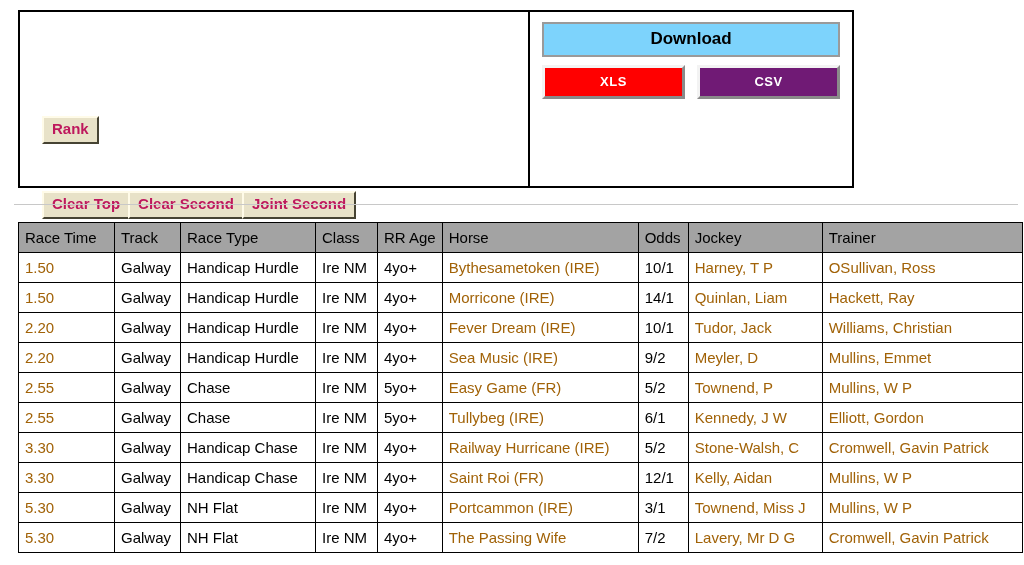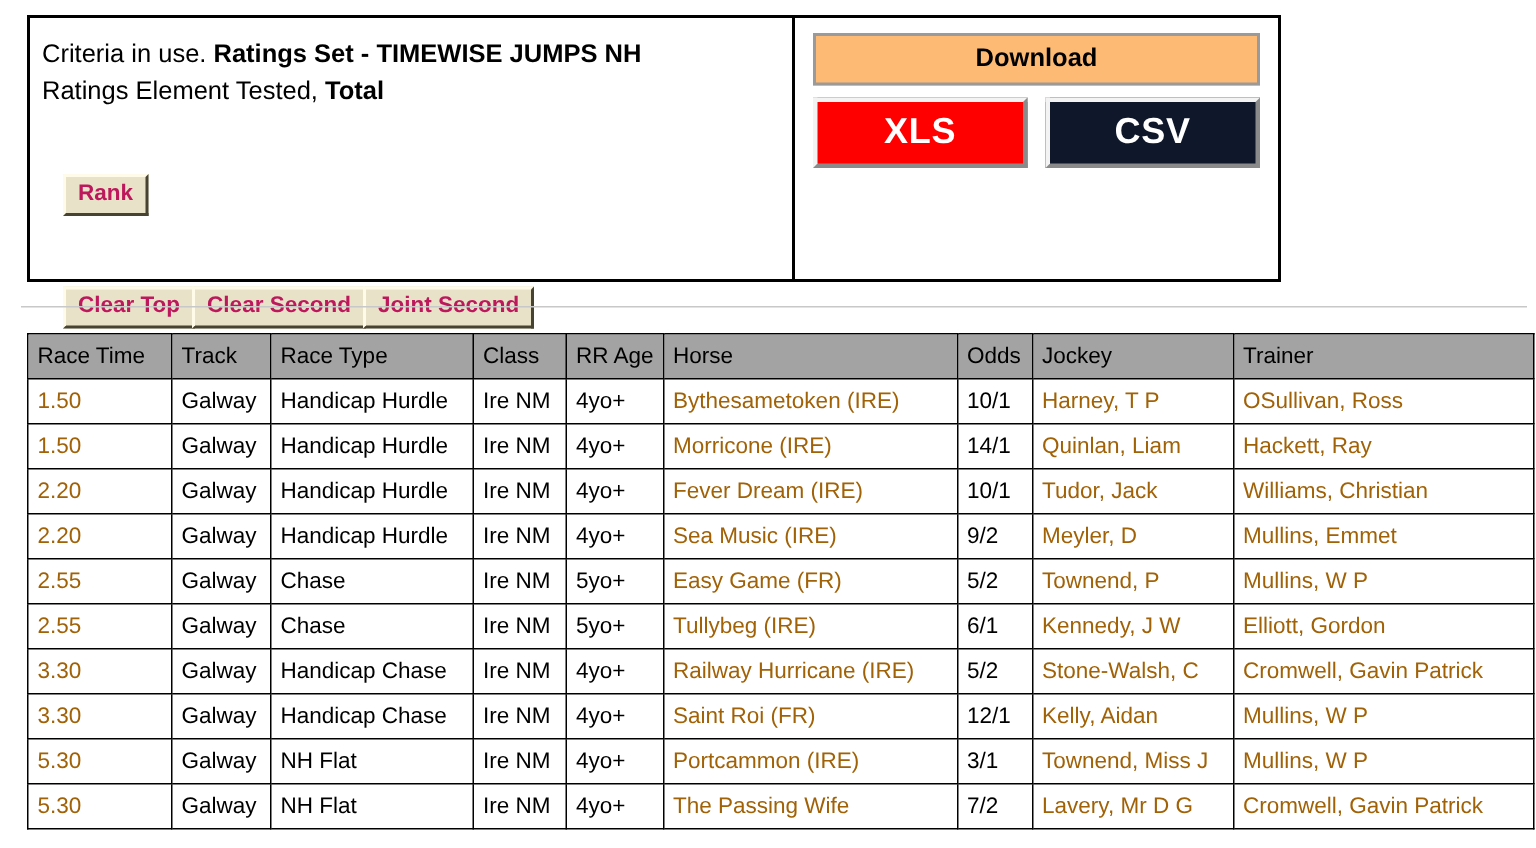--- a/index.html
+++ b/index.html
@@ -70,47 +70,47 @@
   }
   .filter-row .btn-3d { margin-right: -2px; }
 
   .download-cell {
     flex: 1;
     box-sizing: border-box;
     padding: 10px 12px;
   }
   .download-header {
     border: 2px solid #9a9a9a;
-    background: #fdba74;
+    background: #7dd3fc;
     text-align: center;
     font-size: 17px;
     font-weight: bold;
     color: #000;
     padding: 5px 0 6px 0;
   }
   .download-buttons {
     margin-top: 8px;
     display: flex;
     gap: 12px;
   }
   .dl-btn {
     flex: 1;
-    font-size: 24px;
+    font-size: 13px;
     font-weight: bold;
     padding: 6px 0 7px 0;
     border: 3px solid;
     border-top-color: #f3f3f3;
     border-left-color: #f3f3f3;
     border-right-color: #8a8a8a;
     border-bottom-color: #8a8a8a;
     cursor: pointer;
     letter-spacing: 0.5px;
   }
   .dl-xls { background: #ff0000; color: #ffffff; }
-  .dl-csv { background: #0f172a; color: #ffffff; }
+  .dl-csv { background: #701a75; color: #ffffff; }
 
   
   .divider {
     position: absolute;
     left: 14px;
     top: 204px;
     width: 1004px;
     height: 1px;
     background: #c8c8c8;
   }
@@ -159,24 +159,20 @@
   col.c-odds    { width: 50px; }
   col.c-jockey  { width: 134px; }
   col.c-trainer { width: 200px; }
 </style>
 </head>
 <body>
 
 <div class="top-panel">
 
   <div class="criteria-cell">
-    <div class="criteria-text">
-      <span>Criteria in use. </span><b>Ratings Set - TIMEWISE JUMPS NH</b><br>
-      <span>Ratings Element Tested, </span><b>Total</b>
-    </div>
 
     <div class="rank-row">
       <button class="btn-3d">Rank</button>
     </div>
 
     <div class="filter-row">
       <button class="btn-3d">Clear Top</button>
       <button class="btn-3d">Clear Second</button>
       <button class="btn-3d">Joint Second</button>
     </div>

